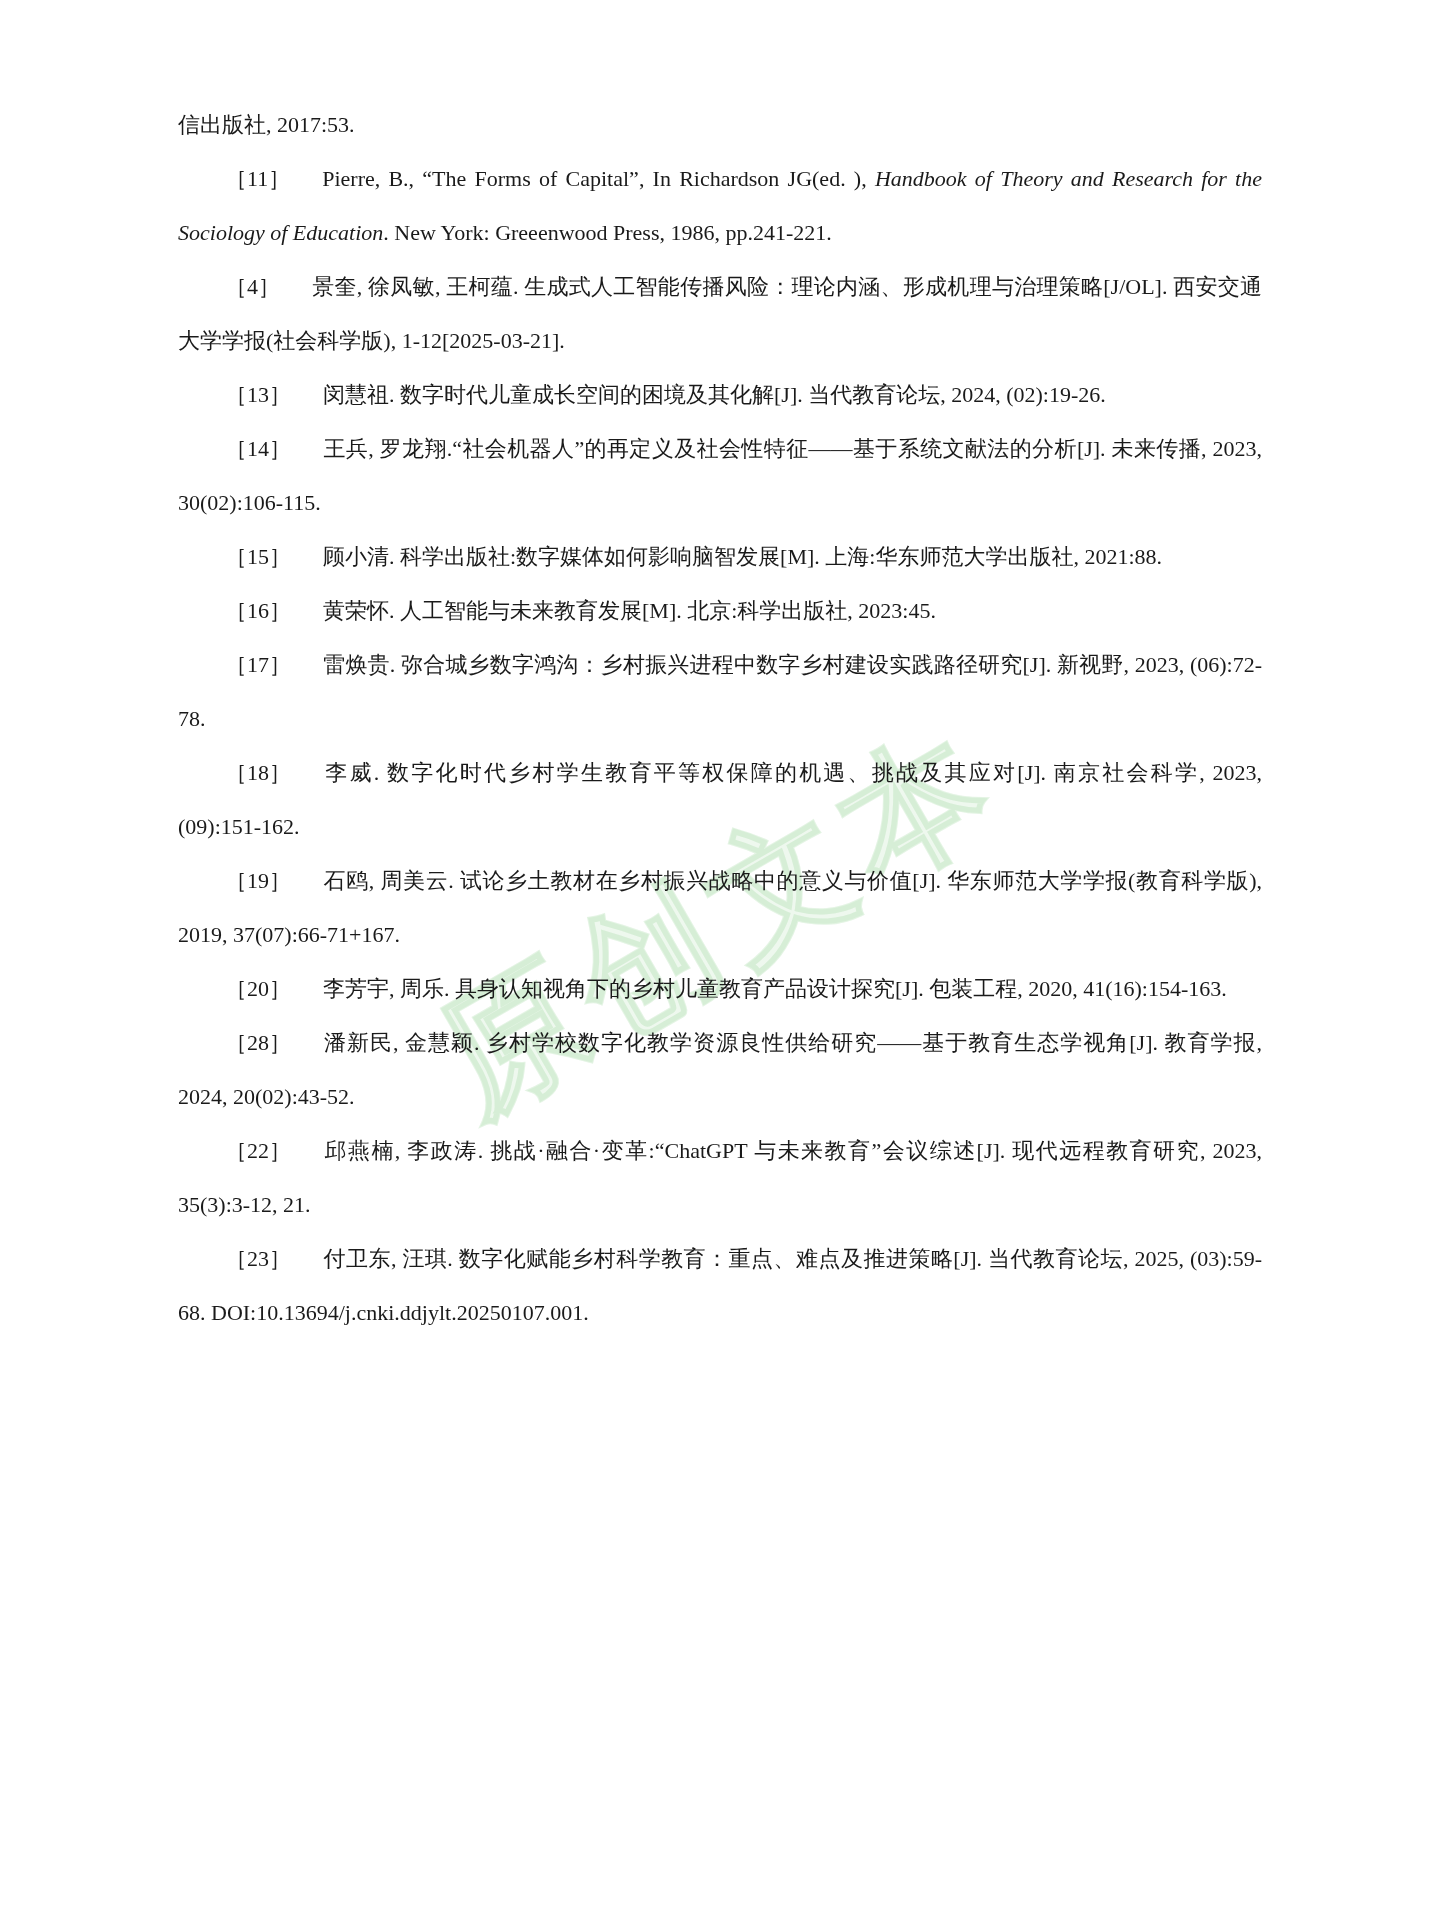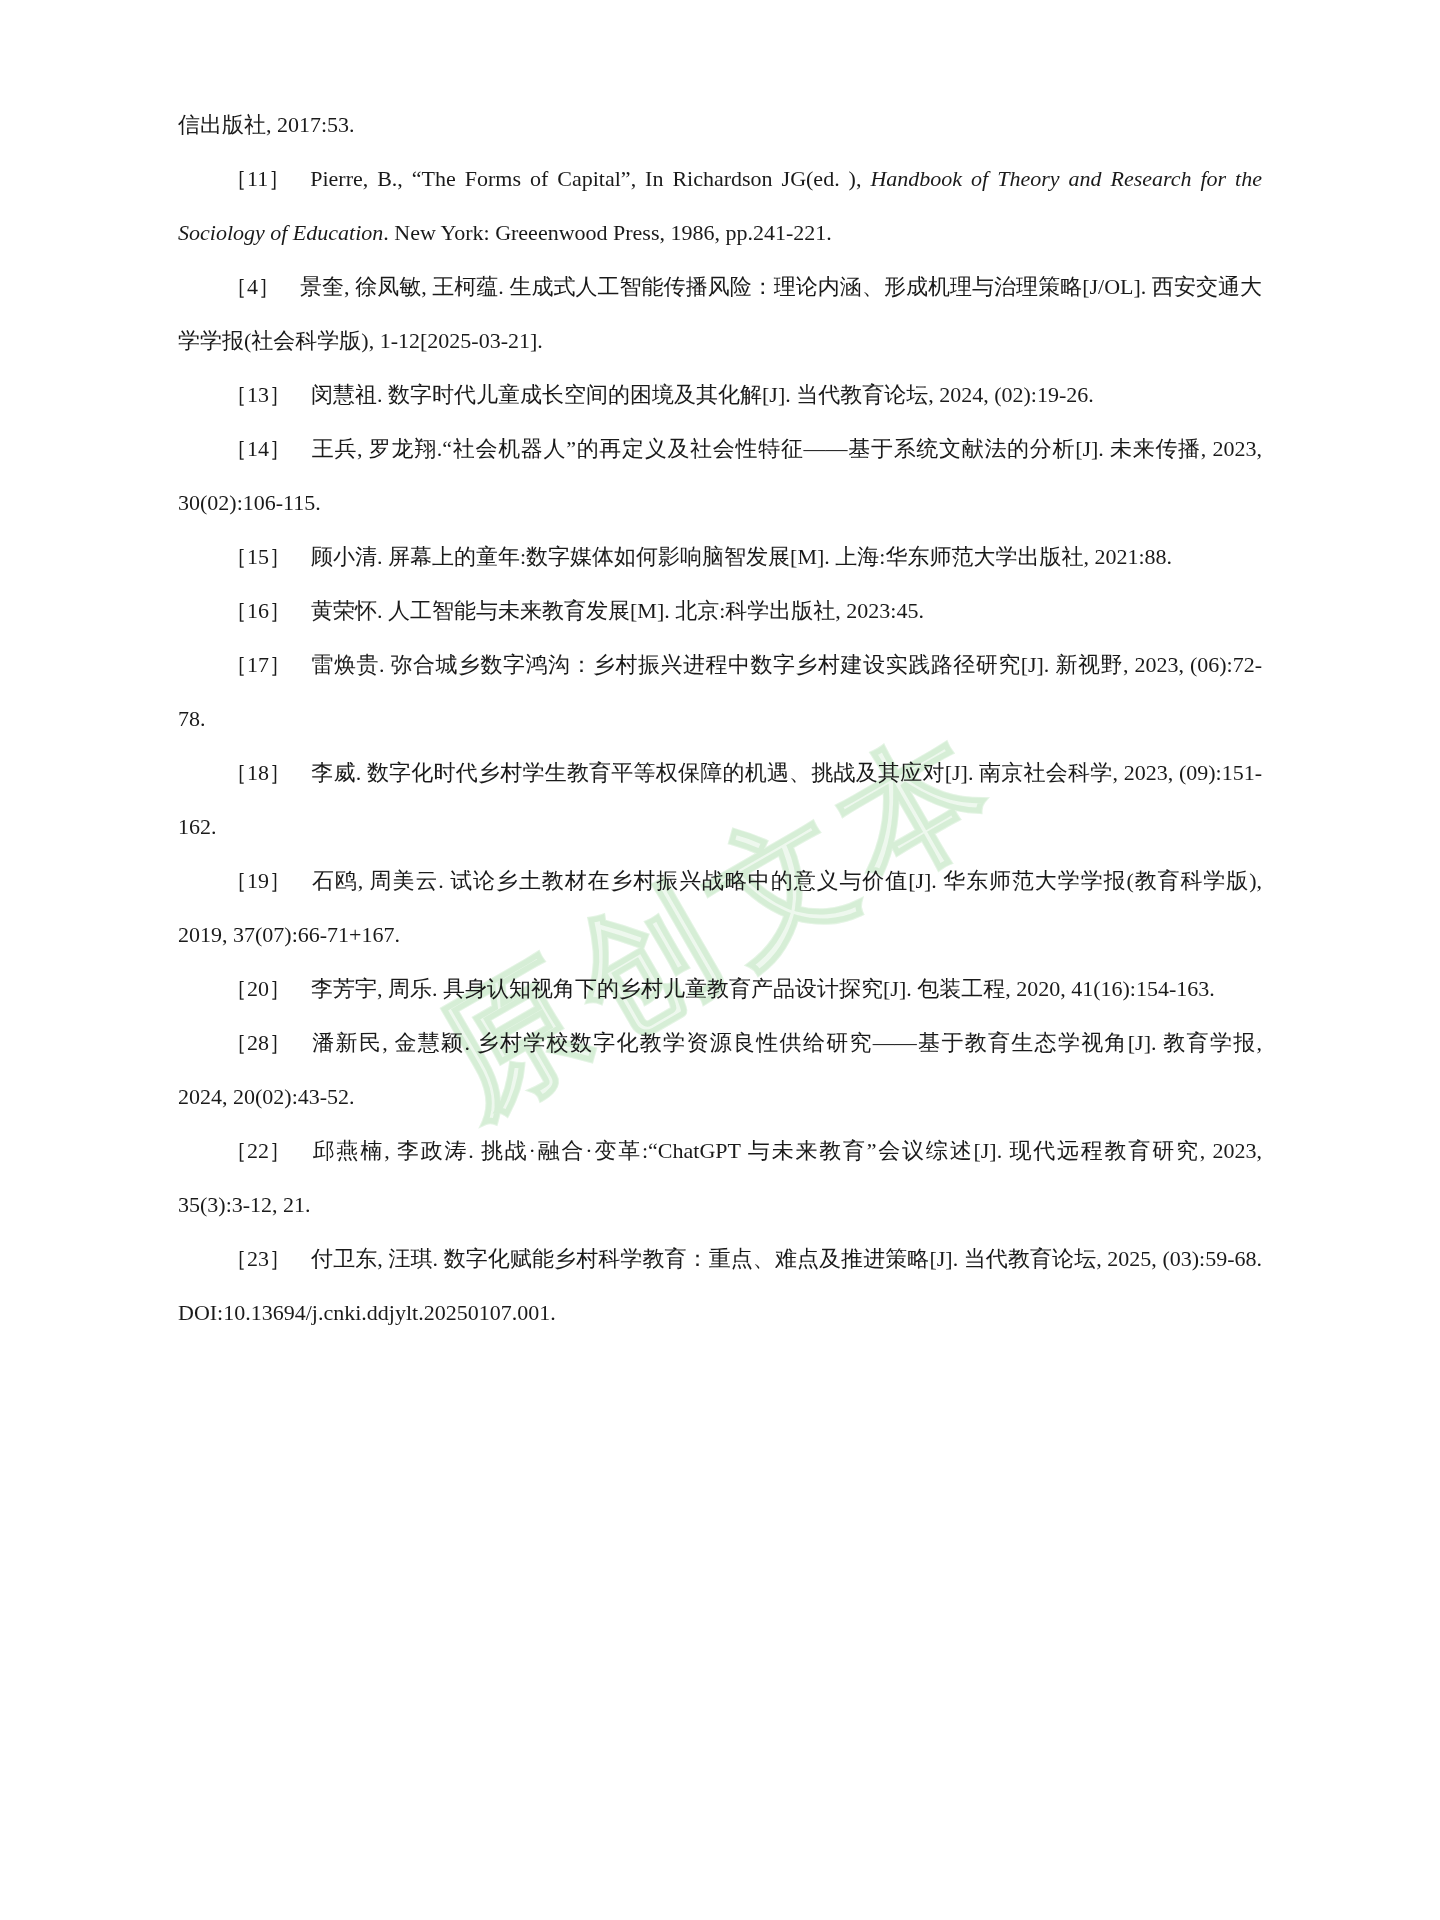--- a/index.html
+++ b/index.html
@@ -51,21 +51,21 @@
     text-align: justify;
     text-justify: inter-ideograph;
     margin: 0;
   }
   .entry {
     text-indent: 0;
   }
   .entry .marker {
     display: inline-block;
     margin-left: 47px;
-    margin-right: 20px;
+    margin-right: 32px;
   }
   .it {
     font-style: italic;
   }
   .firstline {
     margin-bottom: 0;
   }
   .entry + .entry {
     margin-top: 0;
   }
@@ -81,21 +81,21 @@
 
   <div class="content">
 
     <p class="line firstline">信出版社, 2017:53.</p>
 
     <div id="entries">
         <p class="entry"><span class="marker">［11］</span><span class="">Pierre, B., “The Forms of Capital”, In Richardson JG(ed. ), </span><span class="it">Handbook of Theory and Research for the Sociology of Education</span><span class="">. New York: Greeenwood Press, 1986, pp.241-221.</span></p>
         <p class="entry"><span class="marker">［4］</span><span class="">景奎, 徐凤敏, 王柯蕴. 生成式人工智能传播风险：理论内涵、形成机理与治理策略[J/OL]. 西安交通大学学报(社会科学版), 1-12[2025-03-21].</span></p>
         <p class="entry"><span class="marker">［13］</span><span class="">闵慧祖. 数字时代儿童成长空间的困境及其化解[J]. 当代教育论坛, 2024, (02):19-26.</span></p>
         <p class="entry"><span class="marker">［14］</span><span class="">王兵, 罗龙翔.“社会机器人”的再定义及社会性特征——基于系统文献法的分析[J]. 未来传播, 2023, 30(02):106-115.</span></p>
-        <p class="entry"><span class="marker">［15］</span><span class="">顾小清. 屏幕上的童年:数字媒体如何影响脑智发展[M]. 上海:华东师范大学出版社, 2021:88.</span></p>
+        <p class="entry"><span class="marker">［15］</span><span class="">顾小清. 科学出版社:数字媒体如何影响脑智发展[M]. 上海:华东师范大学出版社, 2021:88.</span></p>
         <p class="entry"><span class="marker">［16］</span><span class="">黄荣怀. 人工智能与未来教育发展[M]. 北京:科学出版社, 2023:45.</span></p>
         <p class="entry"><span class="marker">［17］</span><span class="">雷焕贵. 弥合城乡数字鸿沟：乡村振兴进程中数字乡村建设实践路径研究[J]. 新视野, 2023, (06):72-78.</span></p>
         <p class="entry"><span class="marker">［18］</span><span class="">李威. 数字化时代乡村学生教育平等权保障的机遇、挑战及其应对[J]. 南京社会科学, 2023, (09):151-162.</span></p>
         <p class="entry"><span class="marker">［19］</span><span class="">石鸥, 周美云. 试论乡土教材在乡村振兴战略中的意义与价值[J]. 华东师范大学学报(教育科学版), 2019, 37(07):66-71+167.</span></p>
         <p class="entry"><span class="marker">［20］</span><span class="">李芳宇, 周乐. 具身认知视角下的乡村儿童教育产品设计探究[J]. 包装工程, 2020, 41(16):154-163.</span></p>
         <p class="entry"><span class="marker">［28］</span><span class="">潘新民, 金慧颖. 乡村学校数字化教学资源良性供给研究——基于教育生态学视角[J]. 教育学报, 2024, 20(02):43-52.</span></p>
         <p class="entry"><span class="marker">［22］</span><span class="">邱燕楠, 李政涛. 挑战·融合·变革:“ChatGPT 与未来教育”会议综述[J]. 现代远程教育研究, 2023, 35(3):3-12, 21.</span></p>
         <p class="entry"><span class="marker">［23］</span><span class="">付卫东, 汪琪. 数字化赋能乡村科学教育：重点、难点及推进策略[J]. 当代教育论坛, 2025, (03):59-68. DOI:10.13694/j.cnki.ddjylt.20250107.001.</span></p>
       </div>
 

